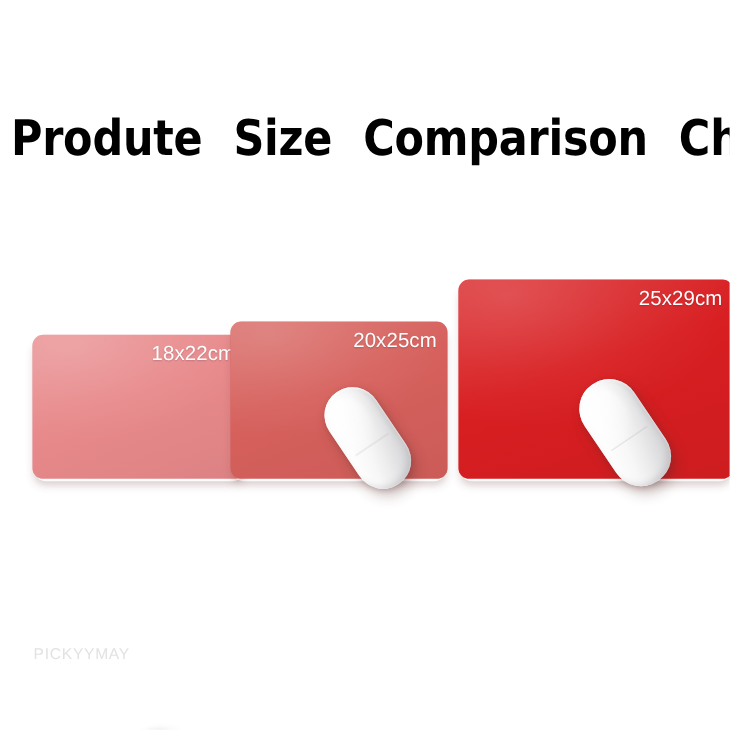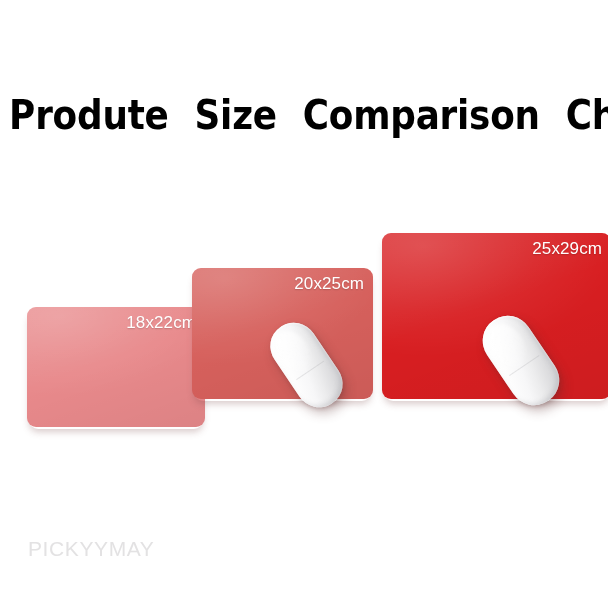--- a/index.html
+++ b/index.html
@@ -147,37 +147,37 @@
     filter: blur(0.6px);
     pointer-events: none;
   }
 
   
   #watermark {
     position: absolute;
     left: 28px;
     top: 537px;
     font-family: "Liberation Sans", sans-serif;
-    font-size: 21px;
+    font-size: 13px;
     font-weight: 400;
     letter-spacing: 0.6px;
     color: #e3e2e3;
     white-space: nowrap;
   }
 </style>
 </head>
 <body>
 
 <div id="canvas">
 
   <div id="page-title">Produte  Size  Comparison  Chart</div>
 
   <div id="pads">
 
-    <div class="pad-wrap" style="left:27px; top:279px; width:145px; height:120px;margin-top:28px;">
+    <div class="pad-wrap" style="left:27px; top:279px; width:145px; height:120px;">
       <div class="pad-shadow"></div>
       <div class="pad" style="background:#e8898b;">
         <div class="pad-sheen"></div>
       </div>
       <div class="pad-label">18x22cm</div>
       <div class="mouse" style="left:93px; top:325px; width:44px; height:86px; transform:rotate(-34deg);">
         <div class="mouse-body"></div>
 
       </div>
     </div>

